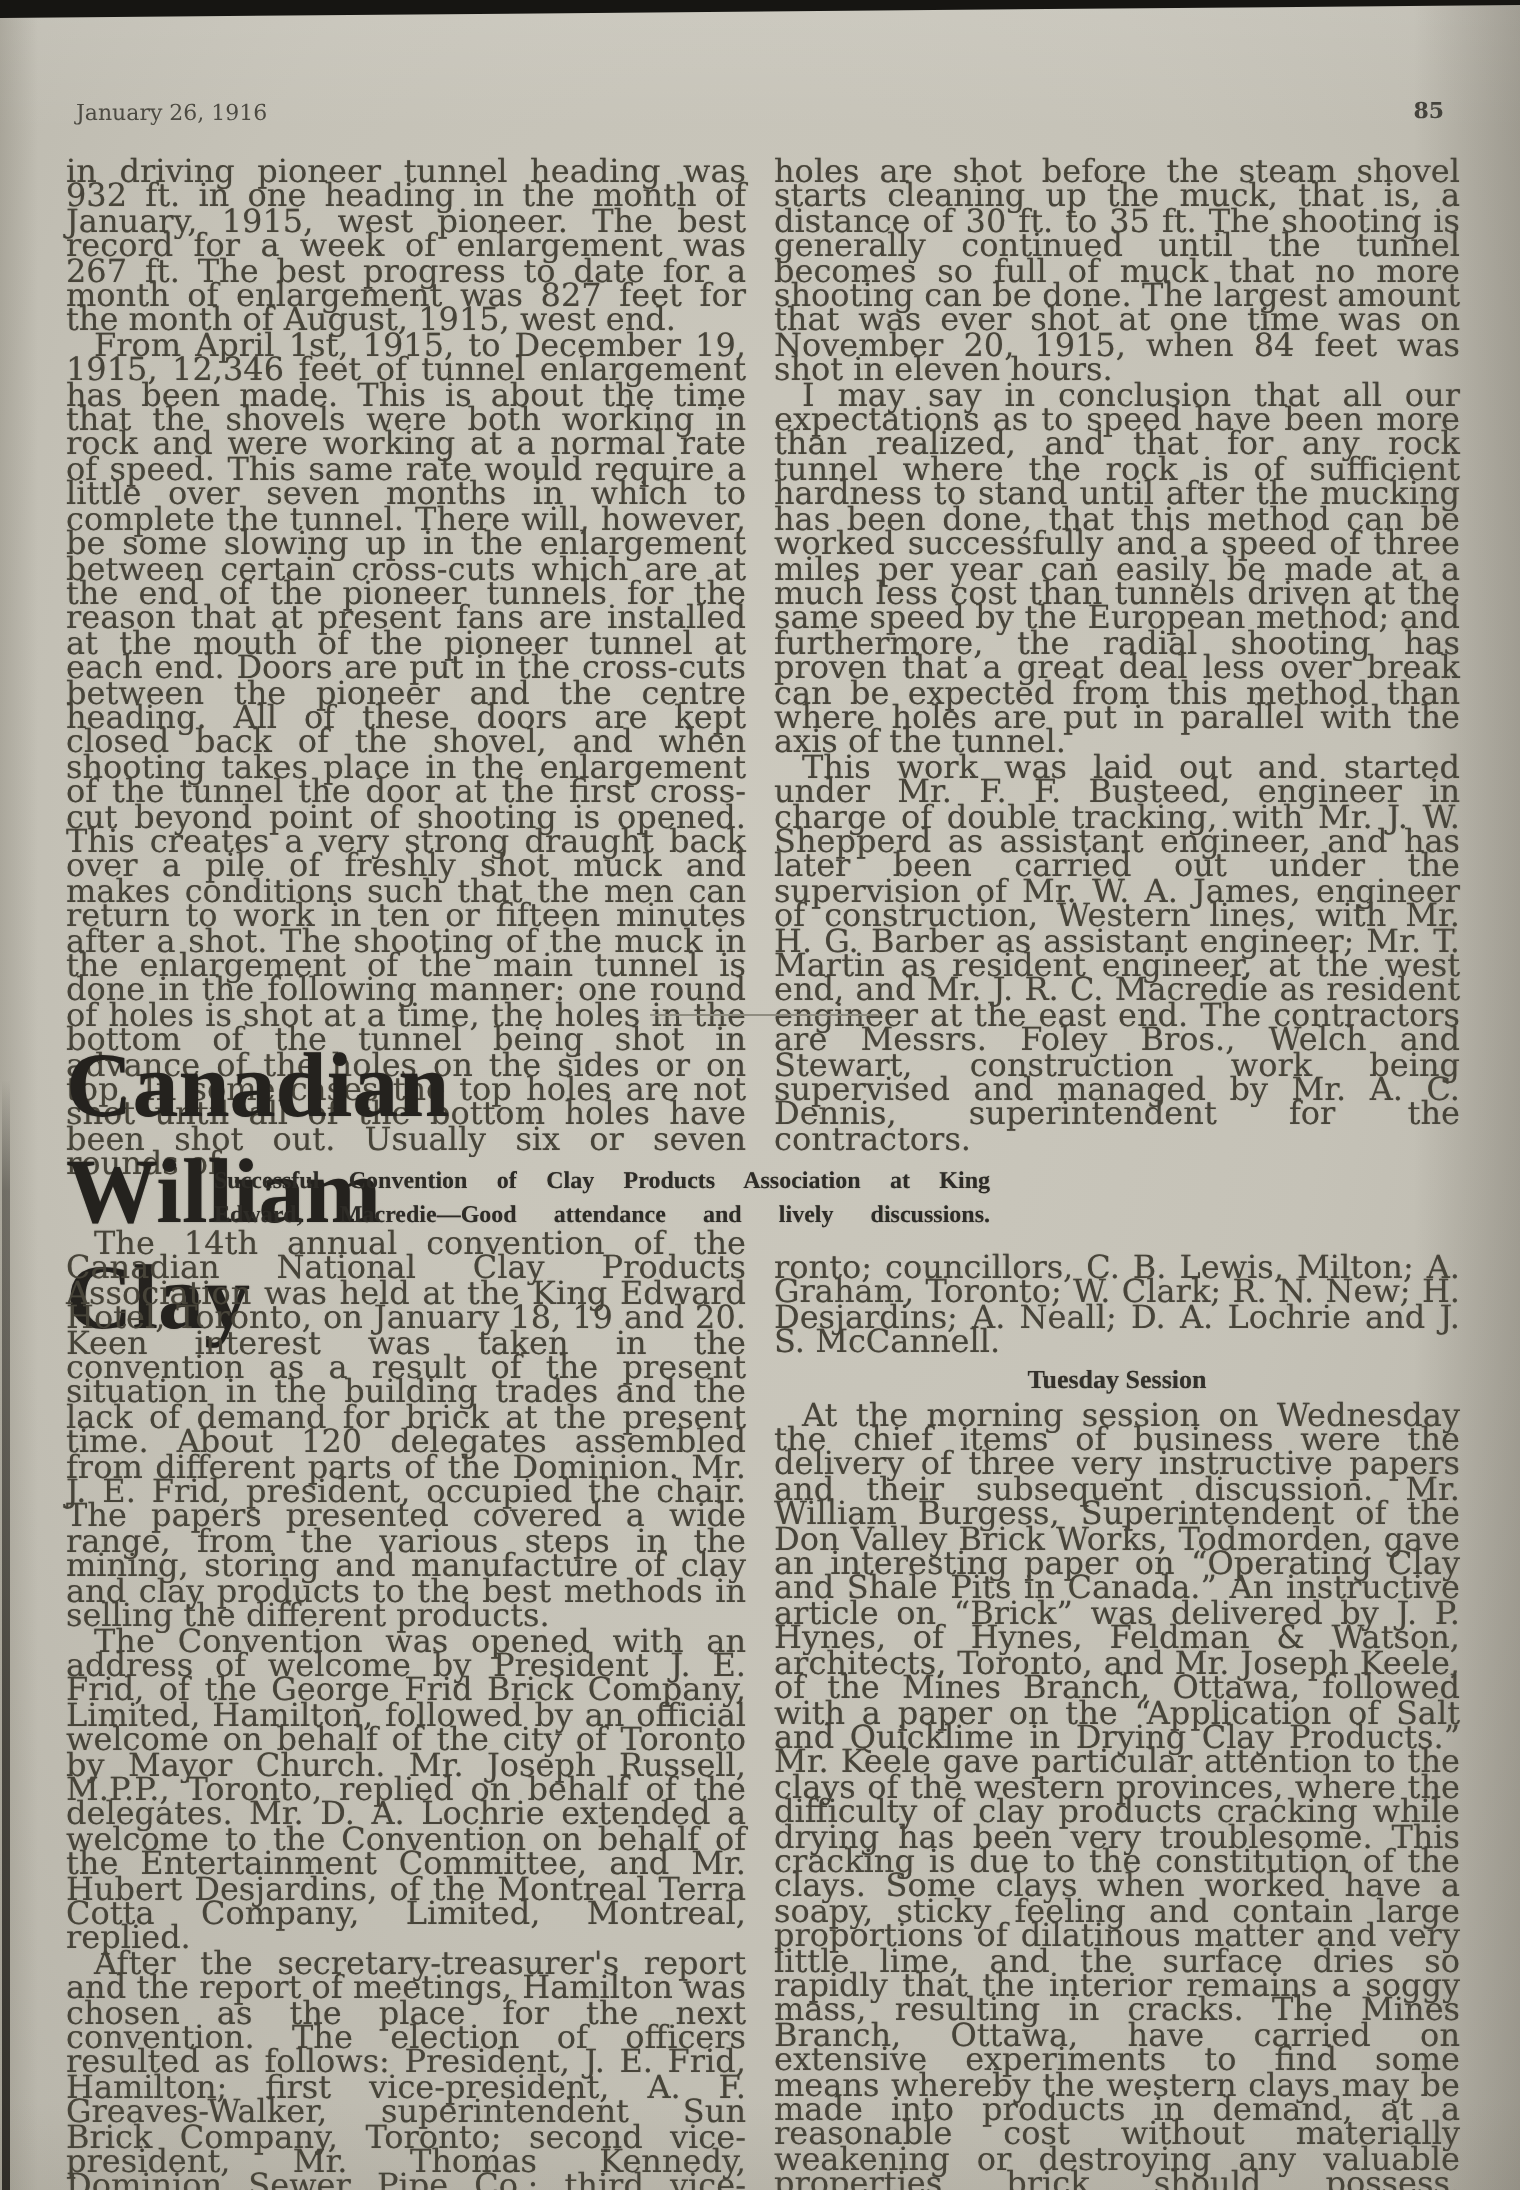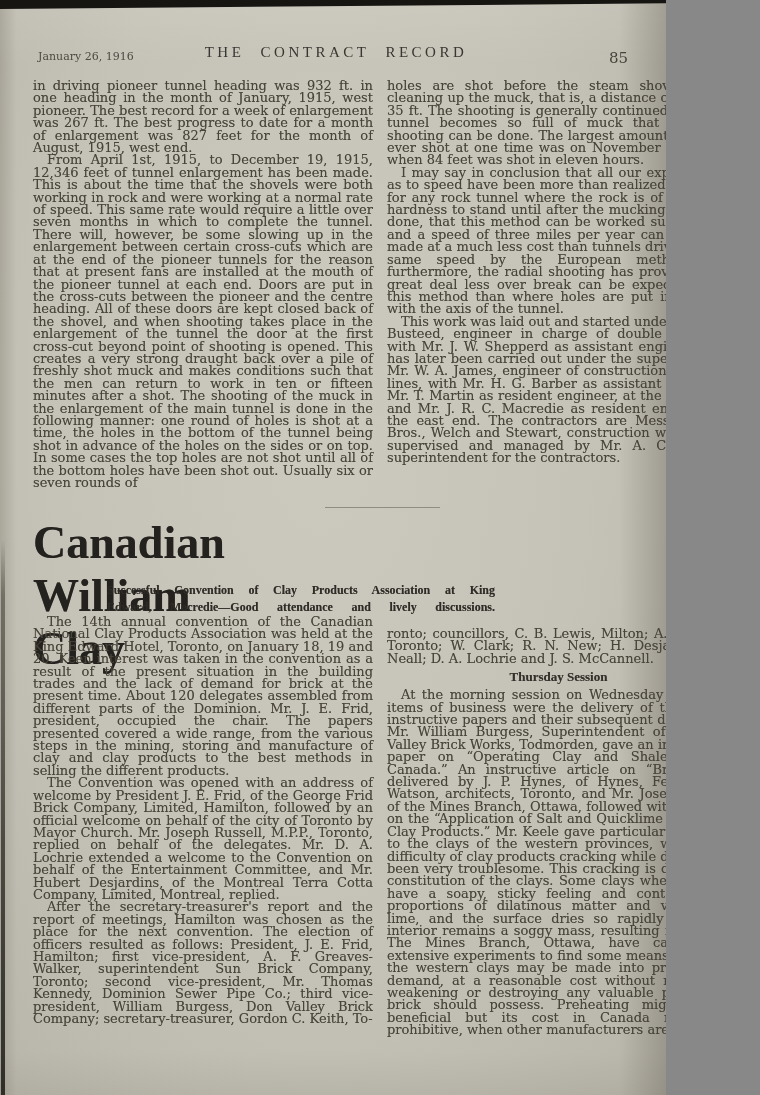--- a/index.html
+++ b/index.html
@@ -1,17 +1,17 @@
 <!DOCTYPE html>
 <html><head>
 <meta charset="utf-8">
 <style>
   html,body { margin:0; padding:0; background:#888; }
   .page {
-    position:relative; width:666px; height:1095px; overflow:hidden;
+    position:relative; width:760px; height:1095px; overflow:hidden;
     background:
       linear-gradient(90deg, rgba(110,105,92,0.28) 0%, rgba(0,0,0,0) 2.5%, rgba(0,0,0,0) 93%, rgba(85,80,70,0.30) 100%),
       linear-gradient(180deg, rgba(255,255,255,0.10) 0%, rgba(0,0,0,0) 6%, rgba(0,0,0,0) 96%, rgba(120,115,100,0.12) 100%),
       radial-gradient(ellipse at 48% 38%, #ccc9be 0%, #c5c2b7 55%, #b7b4a9 100%);
     font-family:"DejaVu Serif", serif;
     color:#474439;
   }
   .topbar {
     position:absolute; top:0; left:0; width:760px; height:9px; background:#161512;
     clip-path:polygon(0 0, 100% 0, 100% 28%, 0 100%);
@@ -20,23 +20,23 @@
     position:absolute; left:1px; top:540px; bottom:0; width:4px;
     background:linear-gradient(180deg, rgba(40,38,33,0) 0%, rgba(40,38,33,0.45) 10%, rgba(35,33,28,0.70) 55%, rgba(28,26,22,0.85) 100%);
   }
   .header { position:absolute; top:44px; left:36px; right:30px; height:20px; }
   .date { position:absolute; left:2px; top:6px; font-size:11px; color:#4c4a42; }
   .masthead {
     position:absolute; left:50%; transform:translateX(-50%); top:0;
     font-family:"Liberation Serif", serif; font-size:15px; color:#393732;
     letter-spacing:3.5px; word-spacing:9px; white-space:nowrap;
   }
-  .pageno { position:absolute; right:8px; top:5px; font-size:15px; font-weight:normal; color:#45433c; }
+  .pageno { position:absolute; right:8px; top:5px; font-size:11px; font-weight:bold; color:#45433c; }
 
-  .body p { margin:0; text-align:justify; font-size:13px; line-height:12.4px;
+  .body p { margin:0; text-align:justify; font-size:16px; line-height:12.4px;
             text-shadow:0 0 0.5px rgba(70,65,55,0.45); }
   .body p.ind { text-indent:14px; }
   .col { position:absolute; }
   .a1l { left:33px;  top:80px; width:340px; }
   .a1r { left:387px; top:80px; width:343px; }
   .a2l { left:33px;  top:616px; width:340px; }
   .a2r { left:387px; top:628px; width:343px; }
 
   .divider { position:absolute; top:507px; left:325px; width:115px; height:1px;
              background:#8f8c80; }
@@ -62,21 +62,20 @@
 </style>
 </head>
 <body>
 
 <div class="page">
   <div class="topbar"></div>
   <div class="leftstrip"></div>
 
   <div class="header">
     <span class="date">January 26, 1916</span>
-    <span class="masthead">THE CONTRACT RECORD</span>
     <span class="pageno">85</span>
   </div>
 
   <div class="col a1l body">
     <p>in driving pioneer tunnel heading was 932 ft. in one heading in the month of January, 1915, west pioneer. The best record for a week of enlargement was 267 ft. The best progress to date for a month of enlargement was 827 feet for the month of August, 1915, west end.</p>
     <p class="ind">From April 1st, 1915, to December 19, 1915, 12,346 feet of tunnel enlargement has been made. This is about the time that the shovels were both working in rock and were working at a normal rate of speed. This same rate would require a little over seven months in which to complete the tunnel. There will, however, be some slowing up in the enlargement between certain cross-cuts which are at the end of the pioneer tunnels for the reason that at present fans are installed at the mouth of the pioneer tunnel at each end. Doors are put in the cross-cuts between the pioneer and the centre heading. All of these doors are kept closed back of the shovel, and when shooting takes place in the enlargement of the tunnel the door at the first cross-cut beyond point of shooting is opened. This creates a very strong draught back over a pile of freshly shot muck and makes conditions such that the men can return to work in ten or fifteen minutes after a shot. The shooting of the muck in the enlargement of the main tunnel is done in the following manner: one round of holes is shot at a time, the holes in the bottom of the tunnel being shot in advance of the holes on the sides or on top. In some cases the top holes are not shot until all of the bottom holes have been shot out. Usually six or seven rounds of</p>
   </div>
 
   <div class="col a1r body">
     <p>holes are shot before the steam shovel starts cleaning up the muck, that is, a distance of 30 ft. to 35 ft. The shooting is generally continued until the tunnel becomes so full of muck that no more shooting can be done. The largest amount that was ever shot at one time was on November 20, 1915, when 84 feet was shot in eleven hours.</p>
@@ -98,16 +97,16 @@
   </div>
 
   <div class="col a2l body">
     <p class="ind">The 14th annual convention of the Canadian National Clay Products Association was held at the King Edward Hotel, Toronto, on January 18, 19 and 20. Keen interest was taken in the convention as a result of the present situation in the building trades and the lack of demand for brick at the present time. About 120 delegates assembled from different parts of the Dominion. Mr. J. E. Frid, president, occupied the chair. The papers presented covered a wide range, from the various steps in the mining, storing and manufacture of clay and clay products to the best methods in selling the different products.</p>
     <p class="ind">The Convention was opened with an address of welcome by President J. E. Frid, of the George Frid Brick Company, Limited, Hamilton, followed by an official welcome on behalf of the city of Toronto by Mayor Church. Mr. Joseph Russell, M.P.P., Toronto, replied on behalf of the delegates. Mr. D. A. Lochrie extended a welcome to the Convention on behalf of the Entertainment Committee, and Mr. Hubert Desjardins, of the Montreal Terra Cotta Company, Limited, Montreal, replied.</p>
     <p class="ind">After the secretary-treasurer's report and the report of meetings, Hamilton was chosen as the place for the next convention. The election of officers resulted as follows: President, J. E. Frid, Hamilton; first vice-president, A. F. Greaves-Walker, superintendent Sun Brick Company, Toronto; second vice-president, Mr. Thomas Kennedy, Dominion Sewer Pipe Co.; third vice-president, William Burgess, Don Valley Brick Company; secretary-treasurer, Gordon C. Keith, To-</p>
   </div>
 
   <div class="col a2r body">
     <p>ronto; councillors, C. B. Lewis, Milton; A. Graham, Toronto; W. Clark; R. N. New; H. Desjardins; A. Neall; D. A. Lochrie and J. S. McCannell.</p>
-    <h3 class="session">Thursday Session</h3>
+    <h3 class="session">Tuesday Session</h3>
     <p class="ind">At the morning session on Wednesday the chief items of business were the delivery of three very instructive papers and their subsequent discussion. Mr. William Burgess, Superintendent of the Don Valley Brick Works, Todmorden, gave an interesting paper on “Operating Clay and Shale Pits in Canada.” An instructive article on “Brick” was delivered by J. P. Hynes, of Hynes, Feldman &amp; Watson, architects, Toronto, and Mr. Joseph Keele, of the Mines Branch, Ottawa, followed with a paper on the “Application of Salt and Quicklime in Drying Clay Products.” Mr. Keele gave particular attention to the clays of the western provinces, where the difficulty of clay products cracking while drying has been very troublesome. This cracking is due to the constitution of the clays. Some clays when worked have a soapy, sticky feeling and contain large proportions of dilatinous matter and very little lime, and the surface dries so rapidly that the interior remains a soggy mass, resulting in cracks. The Mines Branch, Ottawa, have carried on extensive experiments to find some means whereby the western clays may be made into products in demand, at a reasonable cost without materially weakening or destroying any valuable properties brick should possess. Preheating might prove beneficial but its cost in Canada makes it prohibitive, when other manufacturers are</p>
   </div>
 </div>
 
 </body></html>

